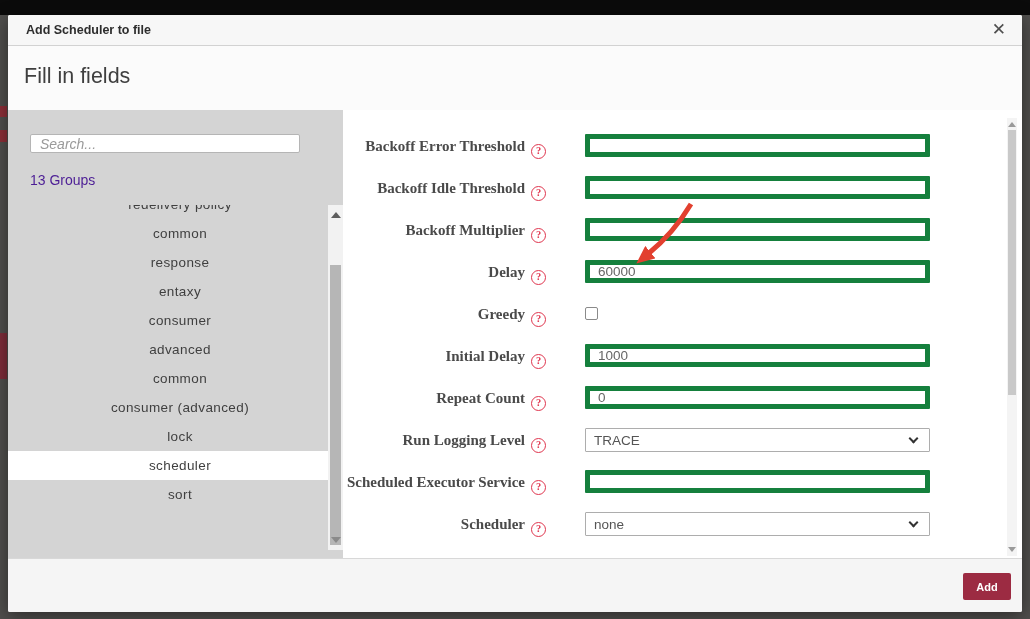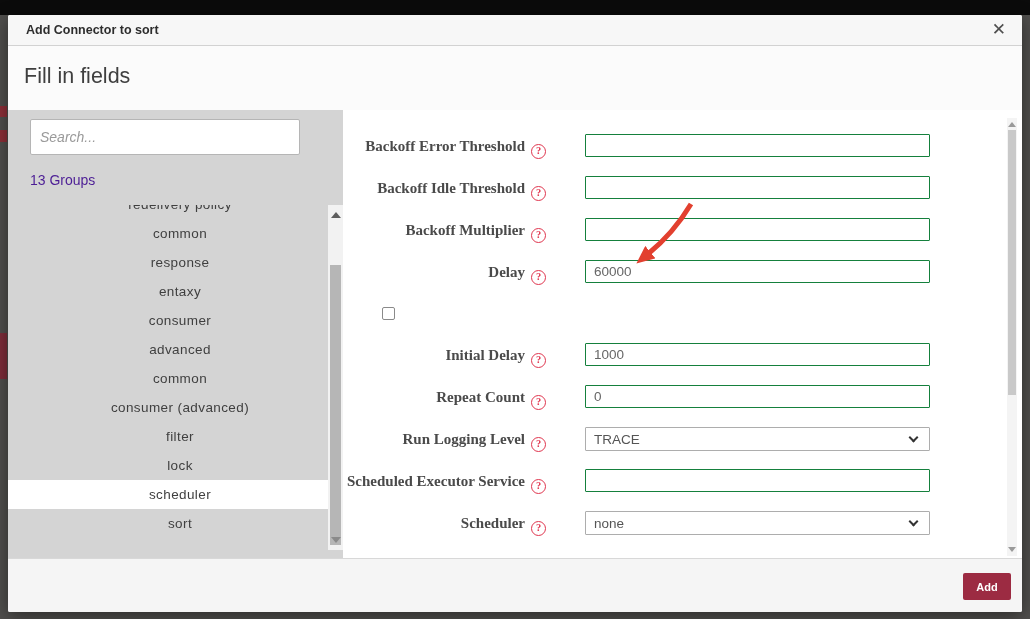--- a/index.html
+++ b/index.html
@@ -19,21 +19,21 @@
   .modal-title { position:absolute; left:18px; top:8px; font-size:12.5px; font-weight:bold; color:#2d2d2d; }
   .modal-close { position:absolute; right:16px; top:4px; font-size:17px; color:#4f4f4f; cursor:pointer; line-height:22px; }
 
   .modal-heading-row { height:64px; background:#fbfbfb; }
   .modal-heading { padding:18px 0 0 16px; font-size:21.5px; font-weight:400; color:#3f3f3f; }
 
   .modal-body { position:relative; display:flex; height:448px; }
 
   
   .sidebar { position:relative; width:335px; height:448px; background:#d4d4d4; flex:none; }
-  .search-input { position:absolute; left:22px; top:9px; width:270px; height:36px; border:1px solid #b5b5b5;
+  .search-input { position:absolute; left:22px; top:24px; width:270px; height:19px; border:1px solid #b5b5b5;
                   border-radius:2px; background:#fff; padding:0 9px; font-size:14px; font-style:italic; color:#555;
                   font-family:"Liberation Sans", sans-serif; outline:none; }
   .search-input::placeholder { color:#9a9a9a; font-style:italic; }
   .groups-count { position:absolute; left:22px; top:62px; font-size:14px; color:#4c1d95; }
   .group-list { position:absolute; left:0; top:95px; width:320px; height:345px; overflow:hidden;text-align:center; }
   .group-item { height:29px; line-height:29px; padding-left:24px; font-size:13.5px; letter-spacing:.4px;
                 color:#3f3f3f; cursor:pointer; }
   .group-item:first-child { margin-top:-15px; }
   .group-item.selected { background:#ffffff; }
 
@@ -52,21 +52,21 @@
   
   .form-area { position:relative; flex:1; background:#fff; height:448px; overflow:hidden; }
   #form-rows { padding-top:24px; }
   .form-row { display:flex; align-items:flex-start; margin-bottom:17px; min-height:24px; }
   .label-col { width:203px; text-align:right; line-height:24px; flex:none;font-family:Liberation Serif, serif; }
   .field-label { font-size:15px; font-weight:600; color:#4a4a4a; }
   .help-icon { display:inline-block; width:15px; height:15px; border:1.5px solid var(--help,#e0354e); border-radius:50%;
                color:var(--help,#e0354e); font-size:10.5px; font-weight:bold; line-height:12px; text-align:center;
                margin-left:6px; vertical-align:-3px; cursor:pointer; }
   .control-col { margin-left:39px; width:345px; }
-  .text-input { width:345px; height:23px; border:1px solid #15803d; border-radius:1px; padding:0 8px; font-size:13.5px;
+  .text-input { width:345px; height:23px; border:5px solid #15803d; border-radius:1px; padding:0 8px; font-size:13.5px;
                 color:#666; font-family:"Liberation Sans", sans-serif; background:#fff; outline:none; }
   .checkbox { width:13px; height:13px; border:1px solid #8a8a8a; border-radius:2px; background:#fff; margin-top:5px; cursor:pointer; }
   .select-box { width:345px; height:24px; border:1px solid #adadad; border-radius:1px; background:#fff; display:flex;
                 align-items:center; justify-content:space-between; padding:0 12px 0 8px; cursor:pointer; }
   .select-value { font-size:13.5px; color:#555; }
   .chevron { width:7px; height:7px; border-right:2px solid #333; border-bottom:2px solid #333; transform:rotate(45deg);
              margin-top:-4px; flex:none; }
   .annotation { position:absolute; left:0; top:0; pointer-events:none; }
 
   
@@ -80,21 +80,21 @@
 
 <div class="stage">
   <div class="top-bar"></div>
   <div class="bg-fragment frag-red1"></div>
   <div class="bg-fragment frag-red2"></div>
   <div class="bg-fragment frag-maroon"></div>
 
   <div class="modal">
 
     <div class="modal-header">
-      <span class="modal-title">Add Connector to sort</span>
+      <span class="modal-title">Add Scheduler to file</span>
       <span class="modal-close">✕</span>
     </div>
 
     <div class="modal-heading-row">
       <div class="modal-heading">Fill in fields</div>
     </div>
 
     <div class="modal-body">
 
       <div class="sidebar">
@@ -126,23 +126,20 @@
   </div>
 
   <div class="group-item">
     <span class="group-label">common</span>
   </div>
 
   <div class="group-item">
     <span class="group-label">consumer (advanced)</span>
   </div>
 
-  <div class="group-item">
-    <span class="group-label">filter</span>
-  </div>
 
   <div class="group-item">
     <span class="group-label">lock</span>
   </div>
 
   <div class="group-item selected">
     <span class="group-label">scheduler</span>
   </div>
 
   <div class="group-item">
@@ -180,20 +177,23 @@
   </div>
 
   <div class="form-row">
     <div class="label-col">
       <span class="field-label">Delay</span><span class="help-icon">?</span>
     </div>
     <div class="control-col"><input type="text" class="text-input" value="60000" style=""></div>
   </div>
 
   <div class="form-row">
+    <div class="label-col">
+      <span class="field-label">Greedy</span><span class="help-icon">?</span>
+    </div>
     <div class="control-col">
                 <div class="checkbox"></div>
               </div>
   </div>
 
   <div class="form-row">
     <div class="label-col">
       <span class="field-label">Initial Delay</span><span class="help-icon">?</span>
     </div>
     <div class="control-col"><input type="text" class="text-input" value="1000" style=""></div>

